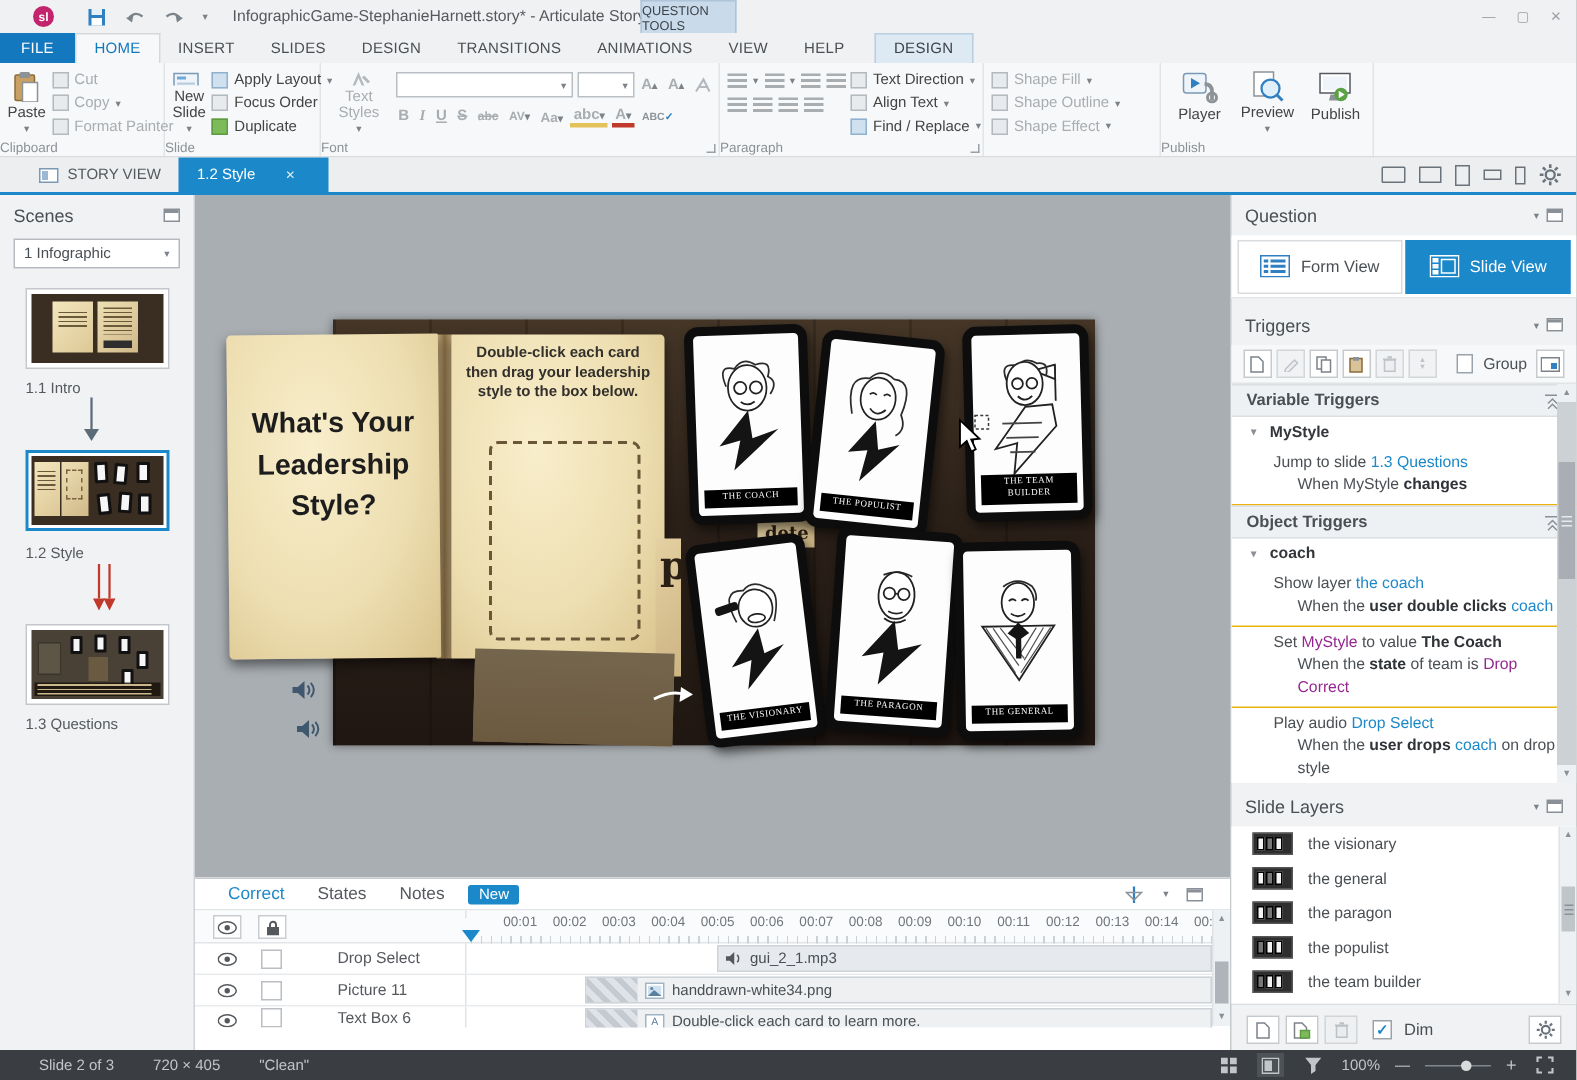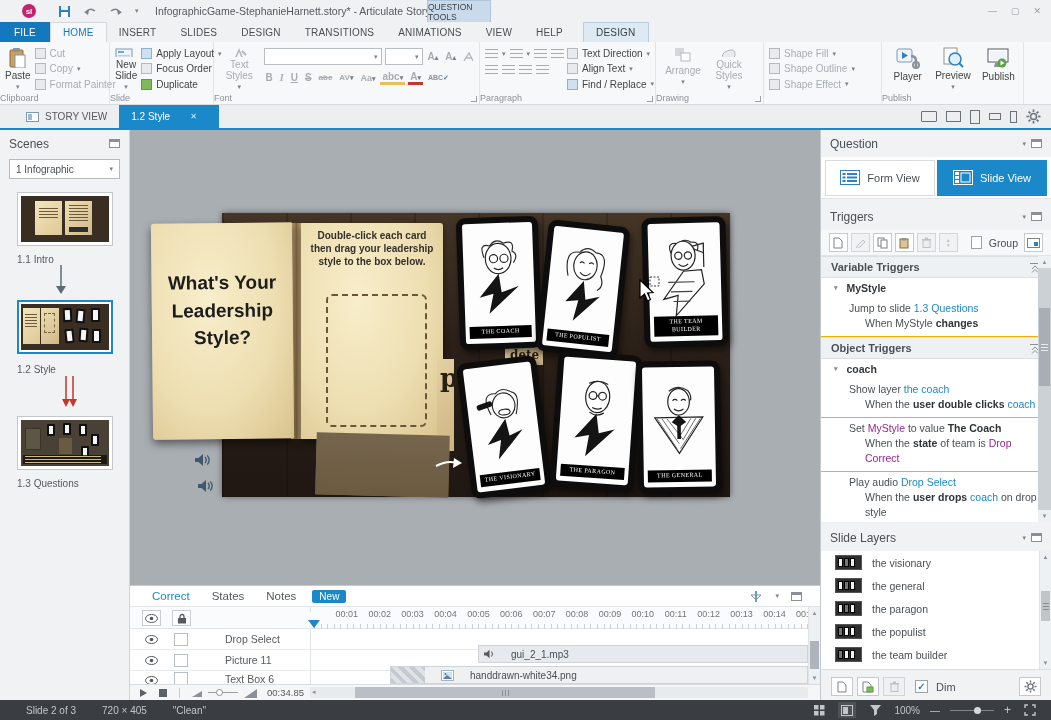--- a/index.html
+++ b/index.html
@@ -104,21 +104,21 @@
 .tl-head{height:22px;background:#fafbfc;border-bottom:1px solid #e2e5e8;position:relative}
 .tl-head .box,.trow .box{position:absolute;top:3px;width:19px;height:16px;background:#fff;border:1px solid #c9cdd1;display:flex;align-items:center;justify-content:center}
 .tl-div{position:absolute;left:180px;top:0;bottom:16px;width:1px;background:#dfe3e6}
 .ruler{position:absolute;left:184px;top:0;width:494px;height:22px;display:flex}
 .tick{width:32.9px;flex:none;text-align:center;transform:translateX(16.4px);font-size:9px;color:#70767c;padding-top:2px}
 .ruler-ticks{position:absolute;left:184px;width:494px;top:17px;height:5px;background:repeating-linear-gradient(90deg,#ccd1d5 0 1px,transparent 1px 6.58px)}
 .playhead{position:absolute;left:178px;top:13px;width:0;height:0;border-left:6px solid transparent;border-right:6px solid transparent;border-top:8px solid #1a88c9}
 .trow{position:relative;height:21px;border-bottom:1px solid #e8ebee}
 .trow .nm{position:absolute;left:95px;top:4px;font-size:10.5px;color:#55595e}
 .trow .cb2{position:absolute;left:44px;top:4px;width:14px;height:13px;background:#fff;border:1px solid #b9bec3}
-.bar{position:absolute;top:16px;height:18px;background:#e6eaee;border:1px solid #cdd3d8;display:flex;align-items:center;font-size:10px;color:#4a4f54;gap:16px;padding-left:4px}
+.bar{position:absolute;top:1px;height:18px;background:#e6eaee;border:1px solid #cdd3d8;display:flex;align-items:center;font-size:10px;color:#4a4f54;gap:5px;padding-left:4px}
 .hatch{width:34px;height:16px;background:repeating-linear-gradient(45deg,#c4cad0 0 4px,#dfe3e7 4px 8px);flex:none}
 .ticon{width:13px;height:11px;border:1px solid #9fb4c6;background:#fff;font-size:7px;color:#5b7fa0;display:flex;align-items:center;justify-content:center;flex:none}
 .tl-ctl{position:absolute;left:0;bottom:0;width:100%;height:16px;background:#f4f6f7;border-top:1px solid #d8dcdf;display:flex;align-items:center}
 .tri-r{width:0;height:0;border-top:4px solid transparent;border-bottom:4px solid transparent;border-left:7px solid #5b6166}
 .stop{width:8px;height:8px;background:#5b6166}
 .tl-time{font-size:9.5px;color:#55595e}
 .hsb{position:absolute;left:180px;right:12px;top:2px;bottom:2px;background:#e8ebee}
 .hsb-th{position:absolute;left:45px;width:300px;top:0;bottom:0;background:#b9bfc4;display:flex;align-items:center;justify-content:center;gap:2px}
 .grip{width:1px;height:6px;background:#8a9097}
 .vsb{position:absolute;right:0;top:21px;bottom:16px;width:12px;background:#eef1f3;border-left:1px solid #dfe3e6}
@@ -343,39 +343,20 @@
         <div class="prow">
             <span class="mini blue"></span>
             <span>Find / Replace</span>
             <span class="caret">▾</span>
           </div>
       </div>
       <span class="grp-label">Paragraph</span>
       <span class="launcher"></span>
     </div>
 
-    <div class="grp" style="width:108px">
-      <div class="bigbtn dis" style="width:44px">
-        <svg width="18" height="16">
-            <rect x="1" y="1" width="9" height="8" fill="#d4d8db"></rect>
-            <rect x="7" y="6" width="9" height="8" fill="#fff" stroke="#b4b9be"></rect>
-          </svg>
-        <span>Arrange</span>
-          <span class="caret">▾</span>
-      </div>
-      <div class="bigbtn dis" style="width:40px">
-        <svg width="18" height="16">
-            <path d="M3 12 Q1 6 7 4 Q14 1 15 6 Q16 11 9 13 Q5 14 3 12" fill="#e8ebee" stroke="#b4b9be"></path>
-          </svg>
-        <span>Quick Styles</span>
-          <span class="caret">▾</span>
-      </div>
-      <span class="grp-label">Drawing</span>
-      <span class="launcher"></span>
-    </div>
 
     <div class="grp" style="width:118px">
       <div class="pcol" style="color:#a8adb2">
         <div class="prow">
             <span class="mini"></span>
             <span>Shape Fill</span>
             <span class="caret">▾</span>
           </div>
         <div class="prow">
             <span class="mini"></span>
@@ -742,43 +723,20 @@
           <span>Double-click each card to learn more.</span>
         </span>
       </div>
 
       <div class="vsb">
         <span class="sb-ar" style="top:0">▲</span>
         <span class="th"></span>
         <span class="sb-ar" style="bottom:0">▼</span>
       </div>
 
-      <div class="tl-ctl">
-        <span class="tri-r" style="margin-left:10px"></span>
-        <span class="stop" style="margin-left:12px"></span>
-        <span style="width:1px;height:10px;background:#c9cdd1;margin:0 12px"></span>
-        <svg width="10" height="8">
-            <polygon points="0,8 10,8 10,2" fill="#8a9097"></polygon>
-          </svg>
-        <span style="width:30px;height:1px;background:#9aa0a6;margin:0 6px;position:relative">
-            <span style="position:absolute;left:8px;top:-3.5px;width:7px;height:7px;border-radius:50%;background:#fff;border:1px solid #8a9097"></span>
-          </span>
-        <svg width="13" height="10">
-            <polygon points="0,10 13,10 13,1" fill="#8a9097"></polygon>
-          </svg>
-        <span class="tl-time" style="margin-left:10px">00:34.85</span>
-        <span class="hsb">
-          <span style="position:absolute;left:2px;top:1px;font-size:7px;color:#8a9097">◂</span>
-          <span class="hsb-th">
-              <span class="grip"></span>
-              <span class="grip"></span>
-              <span class="grip"></span>
-            </span>
-        </span>
-      </div>
     </div>
 
     <div class="rpanel">
       <div class="p-head">
           <span>Question</span>
           <span class="sp"></span>
           <span class="caret">▾</span>
           <span class="dock"></span>
         </div>
       <div class="vbtns">

